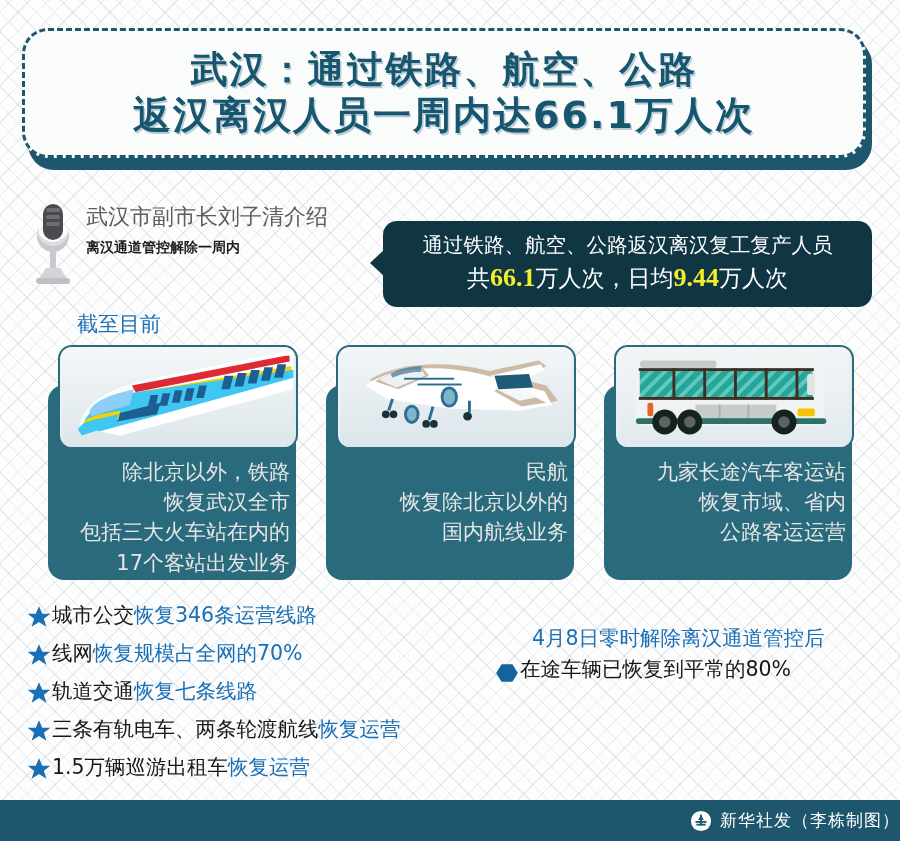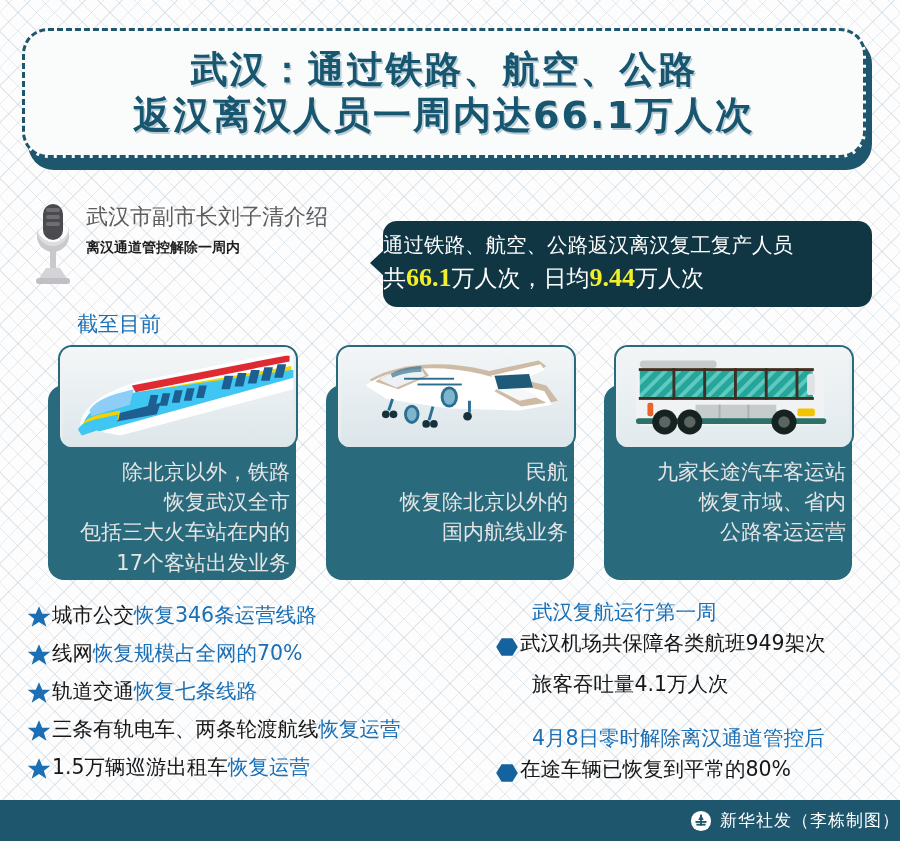--- a/index.html
+++ b/index.html
@@ -86,20 +86,21 @@
 
   
   #quote-bubble {
     position: absolute;
     left: 383px; top: 221px;
     width: 489px; height: 86px;
     background: #103644;
     border-radius: 14px;
     display: flex;
     flex-direction: column;
+    align-items: center;
     justify-content: center;
   }
   #quote-tail {
     position: absolute;
     left: 370px; top: 248px;
     width: 0; height: 0;
     border-top: 15px solid transparent;
     border-bottom: 15px solid transparent;
     border-right: 16px solid #103644;
   }
@@ -453,30 +454,20 @@
     </div>
     <div class="bullet-row">
       <svg class="star-bullet" viewBox="0 0 24 24">
           <path d="M12 2 L15 9 L22.5 9 L16.5 13.6 L18.8 21 L12 16.6 L5.2 21 L7.5 13.6 L1.5 9 L9 9 Z" fill="#1a6fb5"></path>
         </svg>
       <div class="bullet-text"><span>1.5万辆巡游出租车</span><span class="blue">恢复运营</span></div>
     </div>
   </div>
 
   <div id="list-right">
-    <div>
-      <div class="rt-head">武汉复航运行第一周</div>
-      <div class="bullet-row">
-        <svg class="hex-bullet" viewBox="0 0 24 24">
-            <path d="M7 4 L17 4 L22 12 L17 20 L7 20 L2 12 Z" fill="#14639e"></path>
-          </svg>
-        <div class="bullet-text">武汉机场共保障各类航班949架次</div>
-      </div>
-      <div class="rt-sub">旅客吞吐量4.1万人次</div>
-    </div>
 
     <div class="gap-block"></div>
 
     <div>
       <div class="rt-head">4月8日零时解除离汉通道管控后</div>
       <div class="bullet-row">
         <svg class="hex-bullet" viewBox="0 0 24 24">
             <path d="M7 4 L17 4 L22 12 L17 20 L7 20 L2 12 Z" fill="#14639e"></path>
           </svg>
         <div class="bullet-text">在途车辆已恢复到平常的80%</div>

